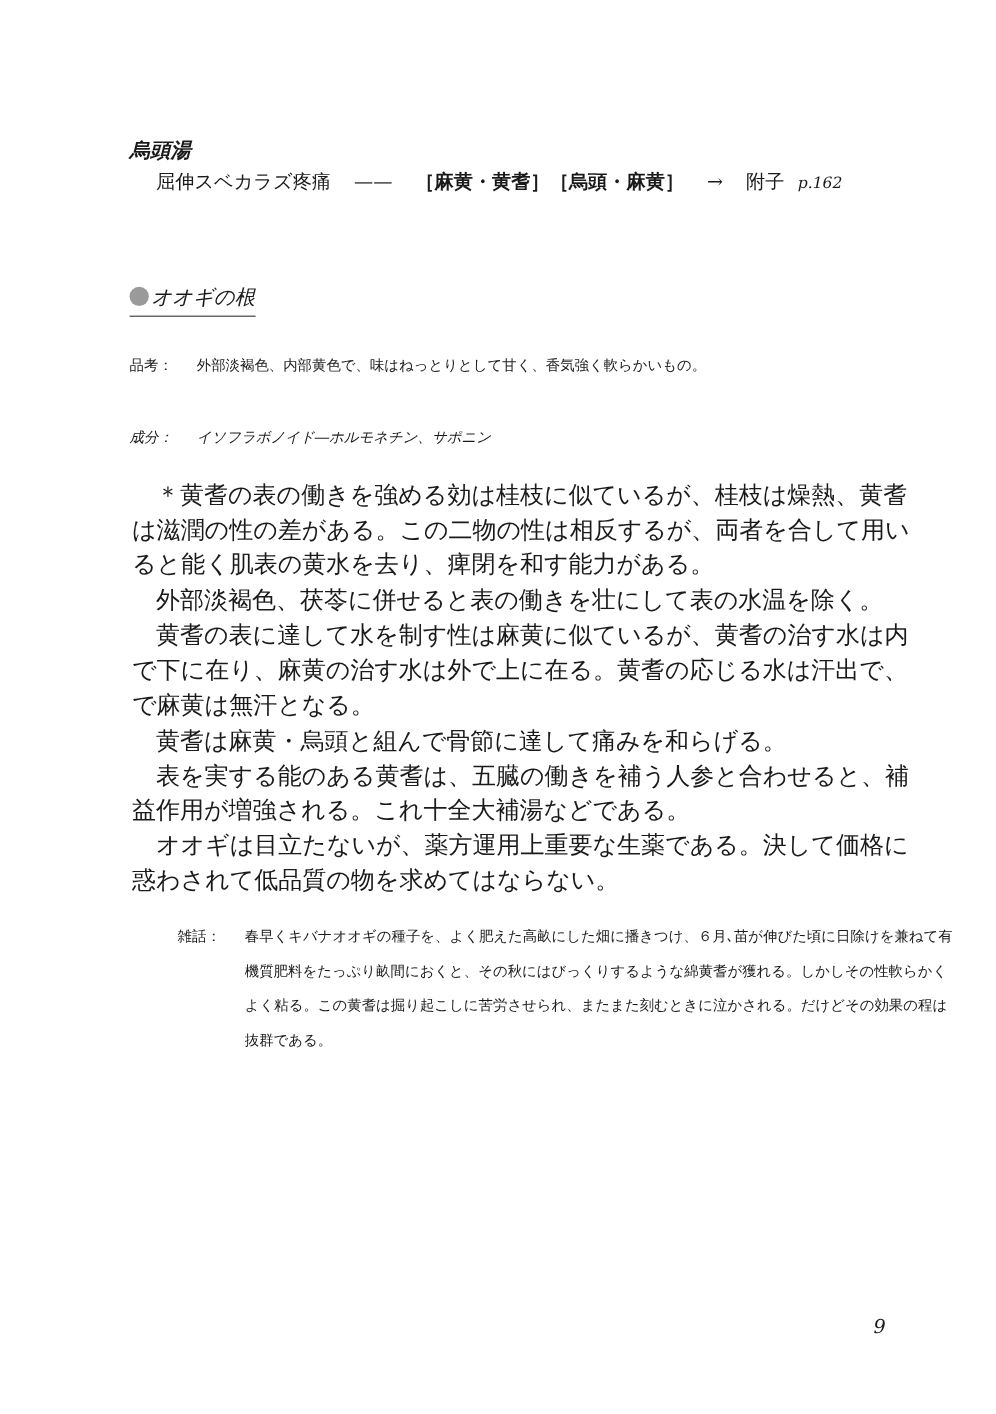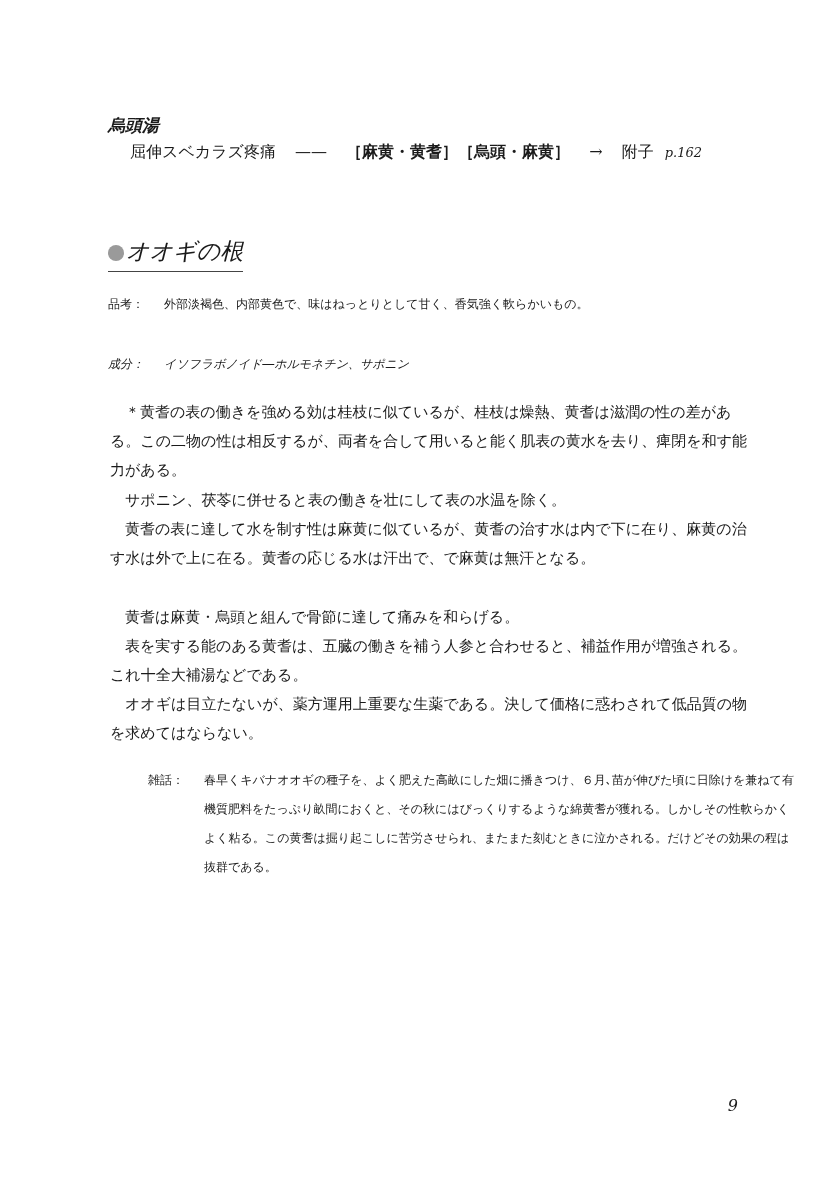--- a/index.html
+++ b/index.html
@@ -8,26 +8,26 @@
       position:relative; overflow:hidden;
       font-family:"DejaVu Serif","Liberation Serif",serif;
     }
     .sans { font-family:"DejaVu Sans","Liberation Sans",sans-serif;font-style:italic; }
     .abs { position:absolute; }
     #title { left:108px; top:114px; font-size:17px; font-weight:bold; }
     #formula { left:130px; top:142px; font-size:16px; white-space:nowrap; }
     #formula .b { font-weight:bold; font-family:"DejaVu Sans","Liberation Sans",sans-serif; }
     #formula .gap { display:inline-block; width:14px; }
     #formula .pref { font-style:italic; font-size:13px; margin-left:6px; }
-    #section { left:108px; top:236px; font-size:23px; padding-bottom:4px; border-bottom:1.5px solid #444; }
+    #section { left:108px; top:236px; font-size:17px; padding-bottom:4px; border-bottom:1.5px solid #444; }
     #section .dot { display:inline-block; width:16px; height:16px; border-radius:50%; background:#9a9a9a; vertical-align:-2px; margin-right:2px; }
     .row { position:absolute; left:108px; width:652px; font-size:12px; line-height:29px; }
     .row .lab { position:absolute; left:0; top:0; font-family:"DejaVu Sans","Liberation Sans",sans-serif; }
     .row .txt { margin-left:56px; }
-    .para { position:absolute; left:110px; width:650px; font-size:15px; line-height:29px; text-indent:1em; }
+    .para { position:absolute; left:110px; width:650px; font-size:20px; line-height:29px; text-indent:1em; }
     #pageno { right:92px; top:1096px; font-size:16px; font-style:italic; }
   </style>
 </head>
 <body>
 
 <div id="title" class="abs sans">烏頭湯</div>
 
 <div id="formula" class="abs">
   <span>屈伸スベカラズ疼痛</span><span class="gap"></span>
   <span>——</span><span class="gap"></span>
@@ -44,21 +44,21 @@
 <div class="row" style="top:290px;">
   <span class="lab">品考：</span>
   <div class="txt">外部淡褐色、内部黄色で、味はねっとりとして甘く、香気強く軟らかいもの。</div>
 </div>
 <div class="row" style="top:350px;font-style:italic;">
   <span class="lab">成分：</span>
   <div class="txt">イソフラボノイド―ホルモネチン、サポニン</div>
 </div>
 
 <div class="para" style="top:398px;">＊黄耆の表の働きを強める効は桂枝に似ているが、桂枝は燥熱、黄耆は滋潤の性の差がある。この二物の性は相反するが、両者を合して用いると能く肌表の黄水を去り、痺閉を和す能力がある。</div>
-<div class="para" style="top:486px;">サポニン、茯苓に併せると表の働きを壮にして表の水温を除く。</div>
+<div class="para" style="top:486px;">外部淡褐色、茯苓に併せると表の働きを壮にして表の水温を除く。</div>
 <div class="para" style="top:515px;">黄耆の表に達して水を制す性は麻黄に似ているが、黄耆の治す水は内で下に在り、麻黄の治す水は外で上に在る。黄耆の応じる水は汗出で、で麻黄は無汗となる。</div>
 <div class="para" style="top:603px;">黄耆は麻黄・烏頭と組んで骨節に達して痛みを和らげる。</div>
 <div class="para" style="top:632px;">表を実する能のある黄耆は、五臓の働きを補う人参と合わせると、補益作用が増強される。これ十全大補湯などである。</div>
 <div class="para" style="top:690px;">オオギは目立たないが、薬方運用上重要な生薬である。決して価格に惑わされて低品質の物を求めてはならない。</div>
 
 <div class="row" style="top:766px;margin-left:40px;">
   <span class="lab">雑話：</span>
   <div class="txt">春早くキバナオオギの種子を、よく肥えた高畝にした畑に播きつけ、６月､苗が伸びた頃に日除けを兼ねて有機質肥料をたっぷり畝間におくと、その秋にはびっくりするような綿黄耆が獲れる。しかしその性軟らかくよく粘る。この黄耆は掘り起こしに苦労させられ、またまた刻むときに泣かされる。だけどその効果の程は抜群である。</div>
 </div>
 

